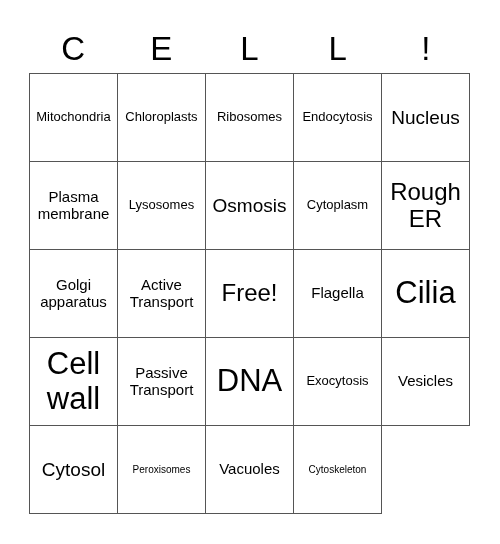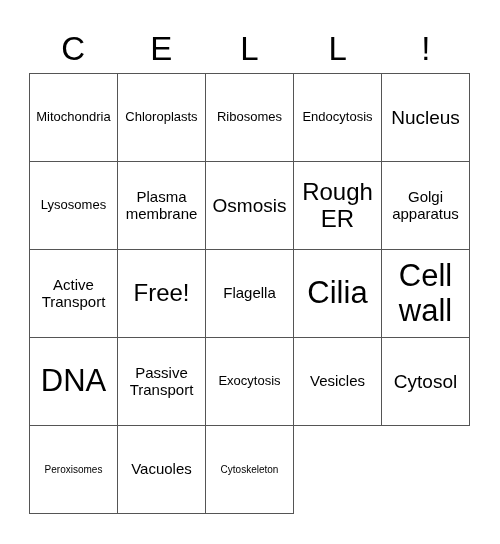--- a/index.html
+++ b/index.html
@@ -113,28 +113,31 @@
     <div class="cell" data-size="s" style="border-color: rgb(85, 85, 85);">
       <span class="cell-text">Ribosomes</span>
     </div>
     <div class="cell" data-size="s" style="border-color: rgb(85, 85, 85);">
       <span class="cell-text">Endocytosis</span>
     </div>
     <div class="cell" data-size="l" style="border-color: rgb(85, 85, 85);">
       <span class="cell-text">Nucleus</span>
     </div>
 
+    <div class="cell" data-size="m" style="border-color: rgb(85, 85, 85);">
+      <span class="cell-text">Plasma membrane</span>
+    </div>
     <div class="cell" data-size="s" style="border-color: rgb(85, 85, 85);">
       <span class="cell-text">Lysosomes</span>
     </div>
-    <div class="cell" data-size="m" style="border-color: rgb(85, 85, 85);">
-      <span class="cell-text">Plasma membrane</span>
-    </div>
     <div class="cell" data-size="l" style="border-color: rgb(85, 85, 85);">
       <span class="cell-text">Osmosis</span>
+    </div>
+    <div class="cell" data-size="s" style="border-color: rgb(85, 85, 85);">
+      <span class="cell-text">Cytoplasm</span>
     </div>
     <div class="cell" data-size="xl" style="border-color: rgb(85, 85, 85);">
       <span class="cell-text">Rough ER</span>
     </div>
 
     <div class="cell" data-size="m" style="border-color: rgb(85, 85, 85);">
       <span class="cell-text">Golgi apparatus</span>
     </div>
     <div class="cell" data-size="m" style="border-color: rgb(85, 85, 85);">
       <span class="cell-text">Active Transport</span>
@@ -145,25 +148,25 @@
     <div class="cell" data-size="m" style="border-color: rgb(85, 85, 85);">
       <span class="cell-text">Flagella</span>
     </div>
     <div class="cell" data-size="xxl" style="border-color: rgb(85, 85, 85);">
       <span class="cell-text">Cilia</span>
     </div>
 
     <div class="cell" data-size="xxl" style="border-color: rgb(85, 85, 85);">
       <span class="cell-text">Cell wall</span>
     </div>
+    <div class="cell" data-size="m" style="border-color: rgb(85, 85, 85);">
+      <span class="cell-text">Passive Transport</span>
+    </div>
     <div class="cell" data-size="xxl" style="border-color: rgb(85, 85, 85);">
       <span class="cell-text">DNA</span>
-    </div>
-    <div class="cell" data-size="m" style="border-color: rgb(85, 85, 85);">
-      <span class="cell-text">Passive Transport</span>
     </div>
     <div class="cell" data-size="s" style="border-color: rgb(85, 85, 85);">
       <span class="cell-text">Exocytosis</span>
     </div>
     <div class="cell" data-size="m" style="border-color: rgb(85, 85, 85);">
       <span class="cell-text">Vesicles</span>
     </div>
 
     <div class="cell" data-size="l" style="border-color: rgb(85, 85, 85);">
       <span class="cell-text">Cytosol</span>

